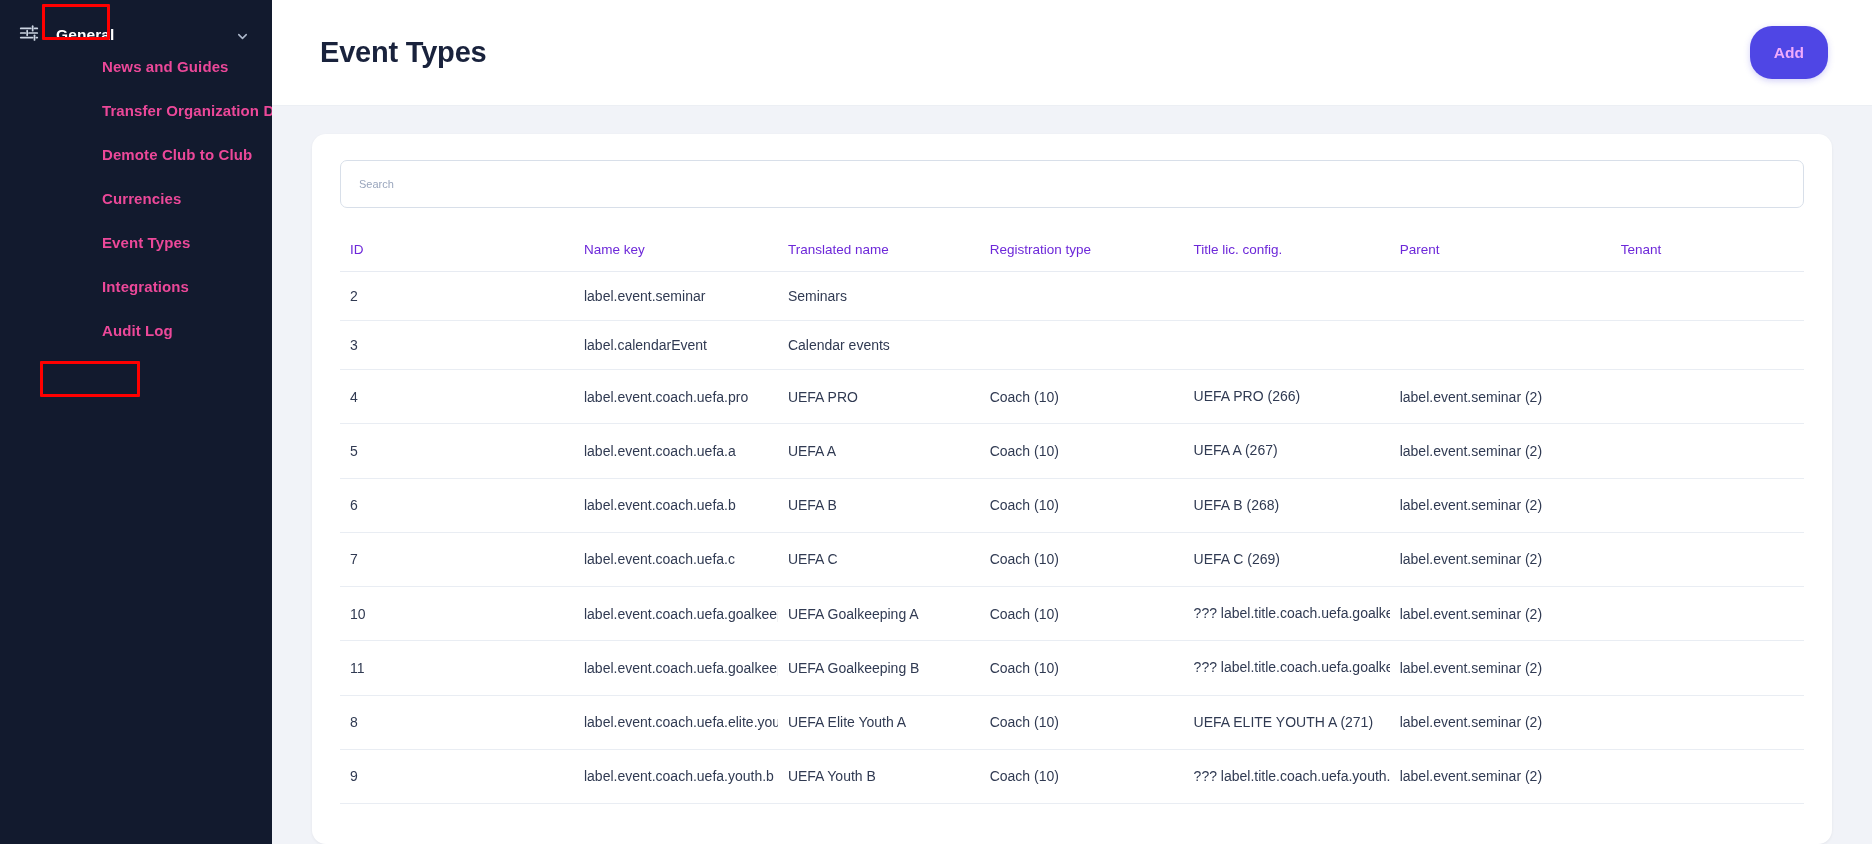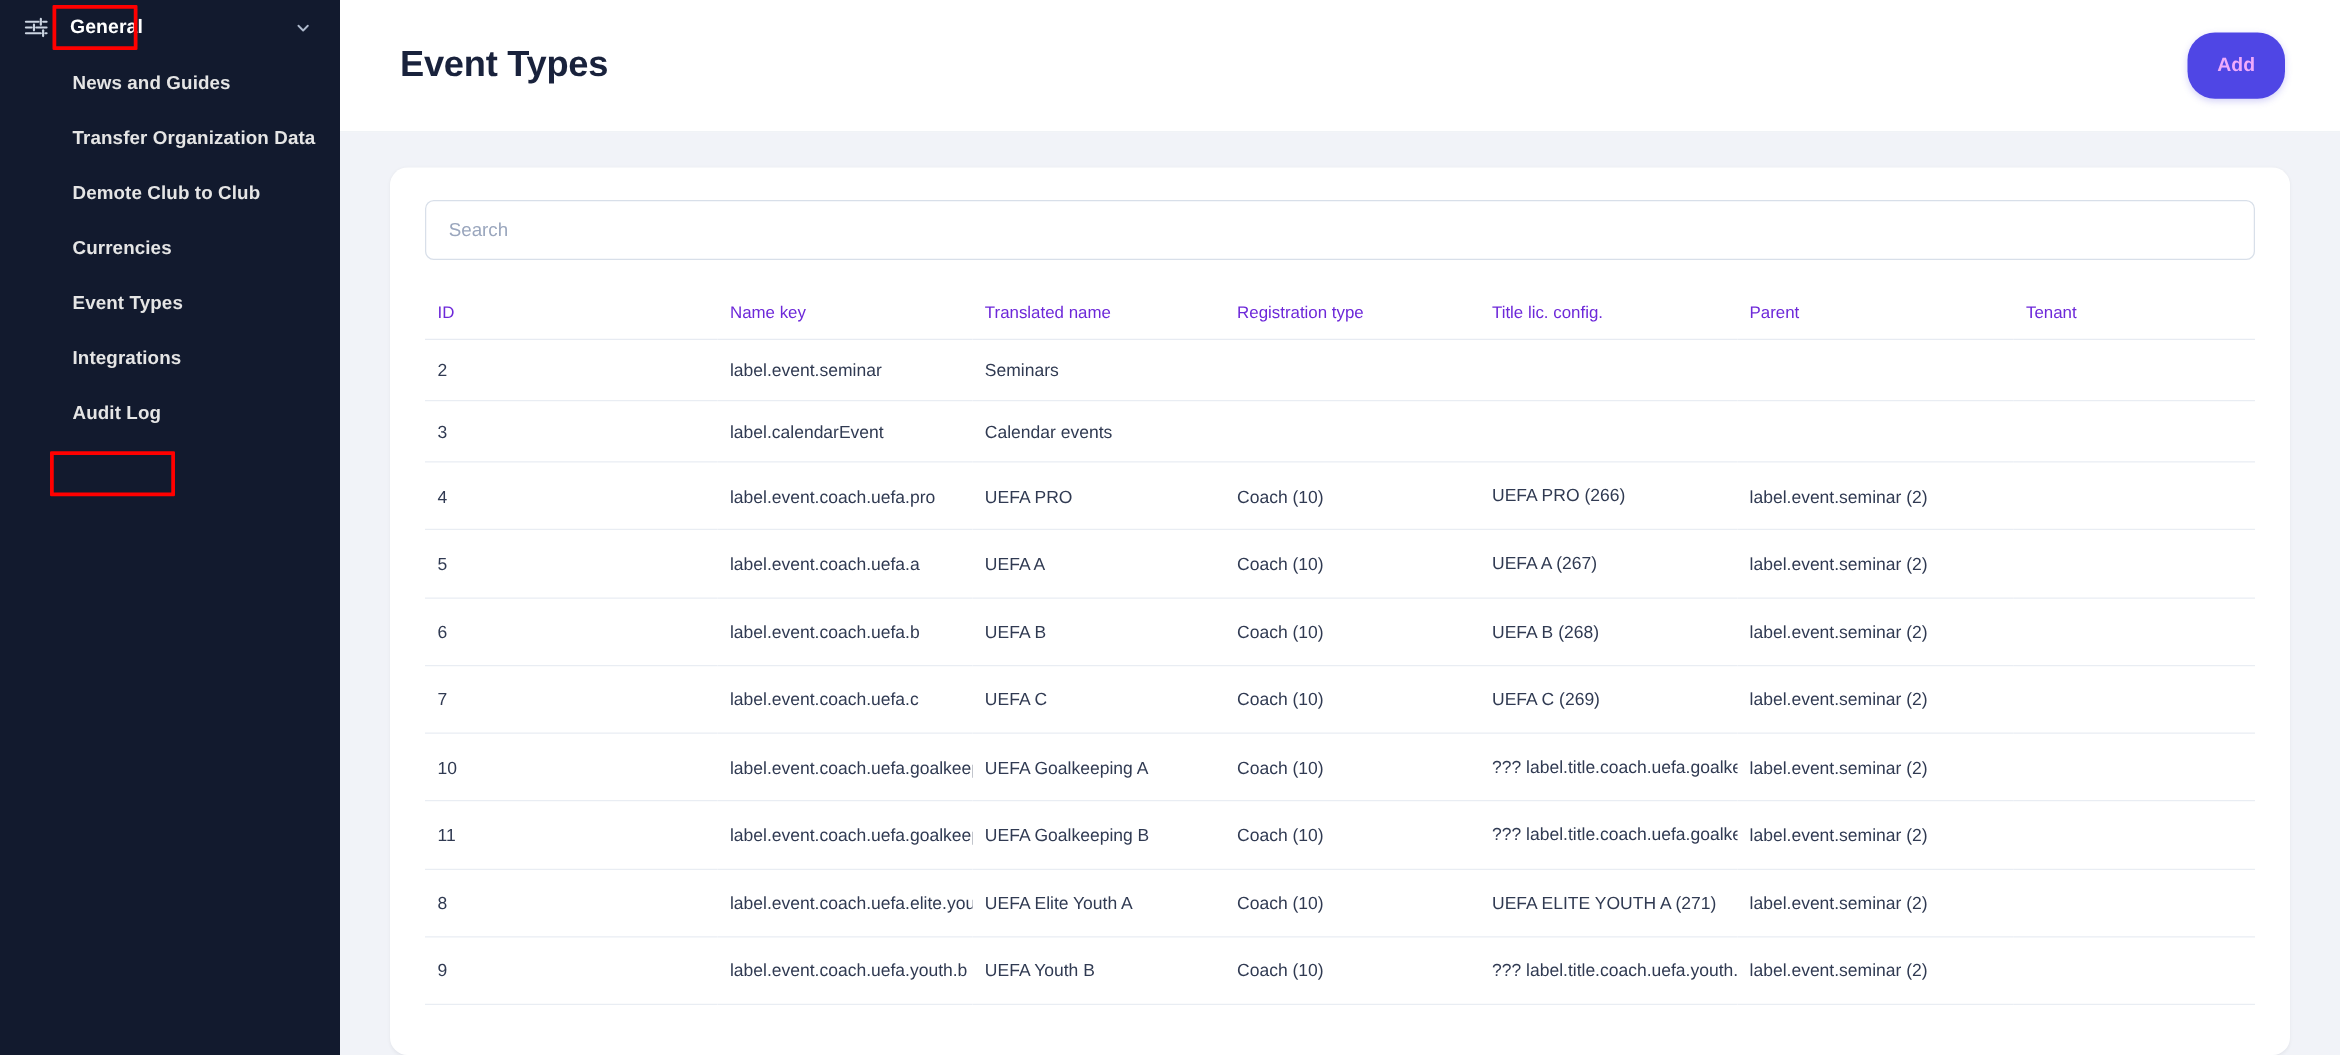--- a/index.html
+++ b/index.html
@@ -20,21 +20,21 @@
   .sidebar {
     width: 272px;
     min-width: 272px;
     height: 844px;
     background: #121a2e;
     position: relative;
     overflow: hidden;
   }
   .nav-group-head {
     display: flex;
-    align-items: center;
+    align-items: flex-end;
     height: 44px;
     padding: 0 22px 0 18px;
     position: relative;
   }
   .nav-icon {
     width: 22px;
     height: 22px;
     flex: 0 0 22px;
     color: #cbd4e1;
     display: flex;
@@ -70,23 +70,24 @@
   }
   .nav-sub {
     display: flex;
     align-items: center;
     height: 44px;
     padding-left: 58px;
   }
   .nav-sub-label {
     font-size: 15px;
     font-weight: 700;
-    color: #e5e5e5;
+    color: #ec4899;
     white-space: nowrap;
     letter-spacing: .1px;
+    margin-left: 44px;
   }
   .nav-spacer { height: 14px; }
 
   
   .main {
     flex: 1;
     height: 844px;
     background: #f1f3f8;
     display: flex;
     flex-direction: column;
@@ -136,21 +137,21 @@
     height: 100%;
     overflow: hidden;
   }
   .search-wrap { padding: 0 0 22px 0; }
   .search-input {
     width: 100%;
     height: 48px;
     border: 1px solid #d8dfe9;
     border-radius: 7px;
     padding: 0 18px;
-    font-size: 15px;
+    font-size: 11px;
     color: #0f172a;
     font-family: "Liberation Sans", sans-serif;
     outline: none;
     background: #fff;
   }
   .search-input::placeholder { color: #9aa6bd; }
 
   table.data-table {
     width: 100%;
     border-collapse: collapse;

